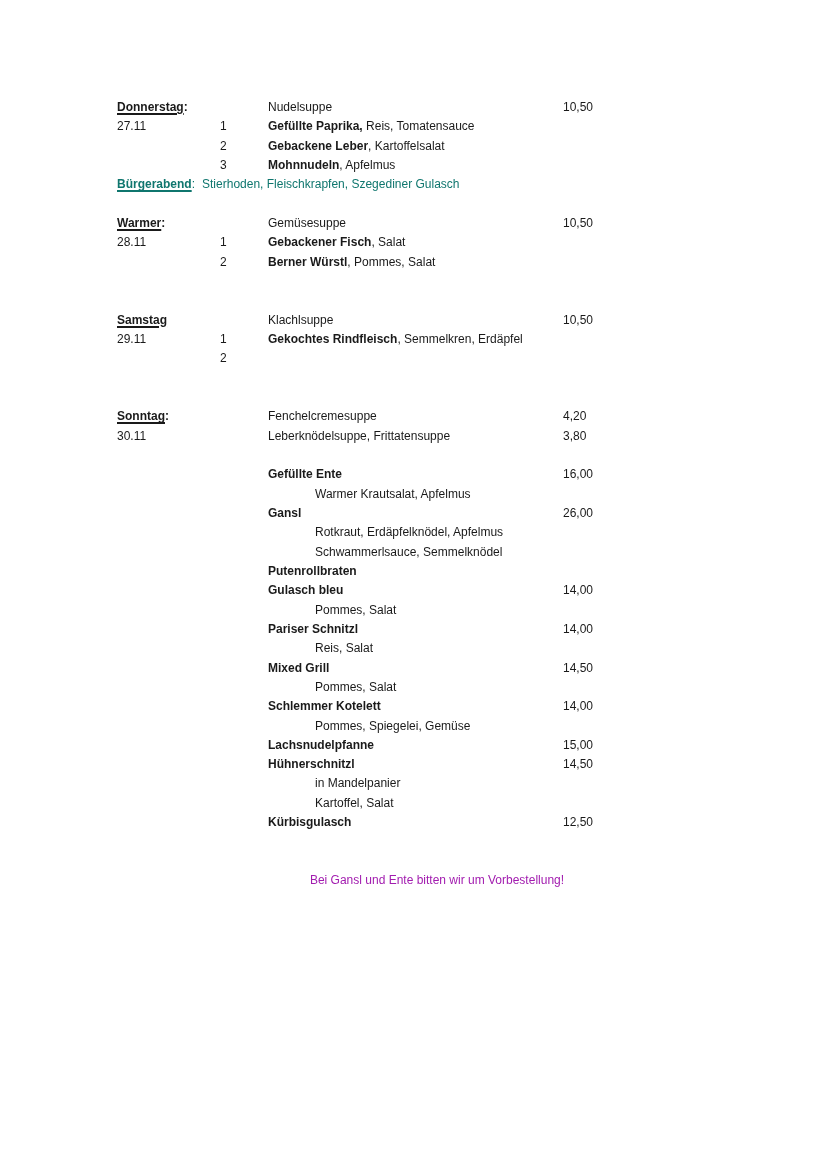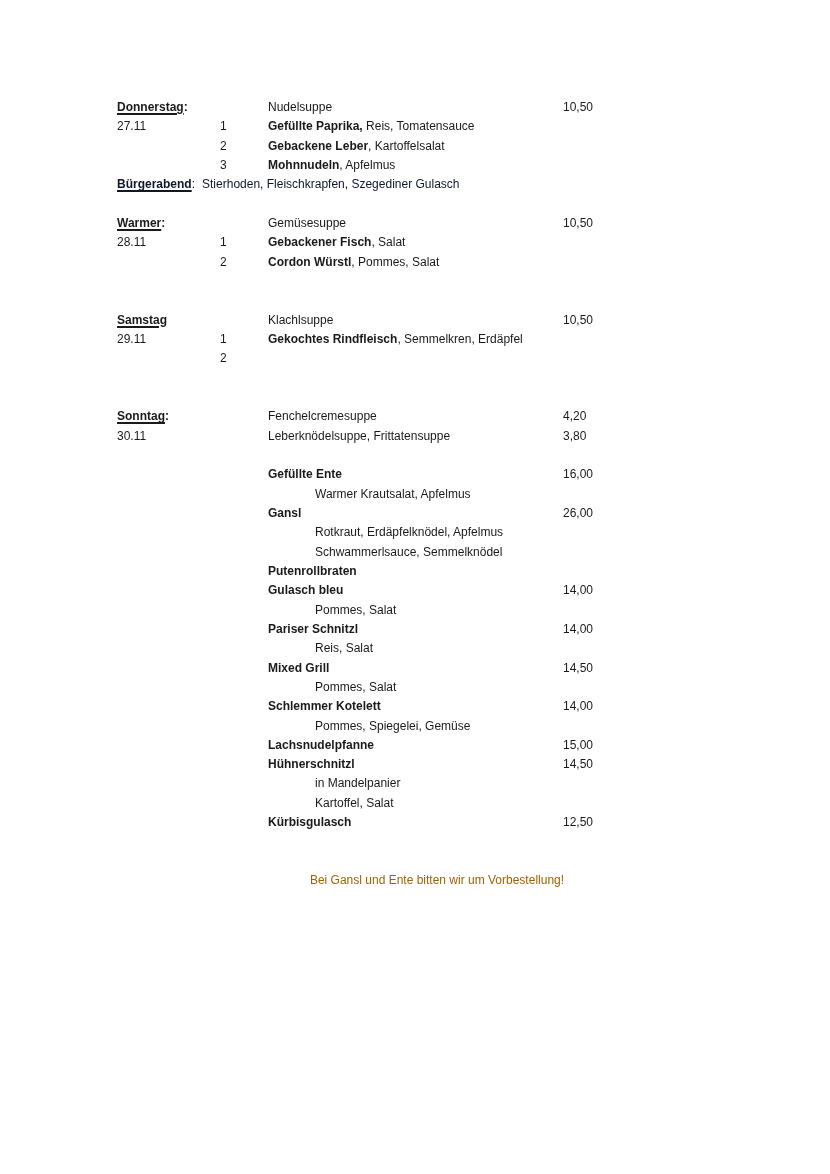--- a/index.html
+++ b/index.html
@@ -24,30 +24,30 @@
   }
   .row { position: relative; height: 19.33px; }
   .row > span { position: absolute; top: 0; white-space: nowrap; }
   .cd { left: 0; }
   .cn { left: 103px; }
   .ci { left: 151px; }
   .cs { left: 198px; }
   .cp { left: 446px; }
   .b  { font-weight: bold; }
   .u  { text-decoration: underline; text-decoration-thickness: 2px; text-underline-offset: 2px; }
-  .red { color: #0f172a; }
+  .red { color: #0f766e; }
   .inline-row { position: relative; height: 19.33px; white-space: nowrap; }
   .special-text { margin-left: 7px; }
   .sp1 { height: 19.33px; }
   .sp2 { height: 38.66px; }
   .note {
     height: 19.33px;
     width: 640px;
     text-align: center;
-    color: #a16207;
+    color: #a21caf;
   }
 </style>
 </head>
 <body>
 
 <div class="page">
   <div class="content">
 
     <section>
       <div class="row">
@@ -81,21 +81,21 @@
         <span class="ci">Gemüsesuppe</span>
         <span class="cp">10,50</span>
       </div>
       <div class="row">
         <span class="cd">28.11</span>
         <span class="cn">1</span>
         <span class="ci"><span class="b">Gebackener Fisch</span><span>, Salat</span></span>
       </div>
       <div class="row">
         <span class="cn">2</span>
-        <span class="ci"><span class="b">Cordon Würstl</span><span>, Pommes, Salat</span></span>
+        <span class="ci"><span class="b">Berner Würstl</span><span>, Pommes, Salat</span></span>
       </div>
     </section>
 
     <div class="sp2"></div>
 
     <section>
       <div class="row">
         <span class="cd"><span class="b u">Samstag</span><span class="b"></span></span>
         <span class="ci">Klachlsuppe</span>
         <span class="cp">10,50</span>

